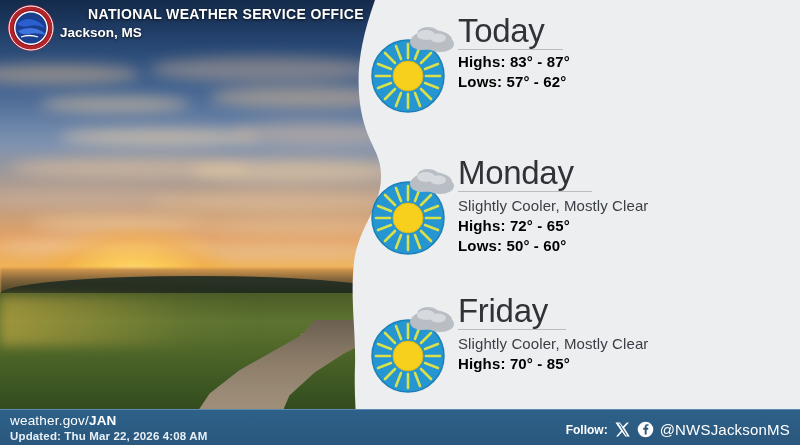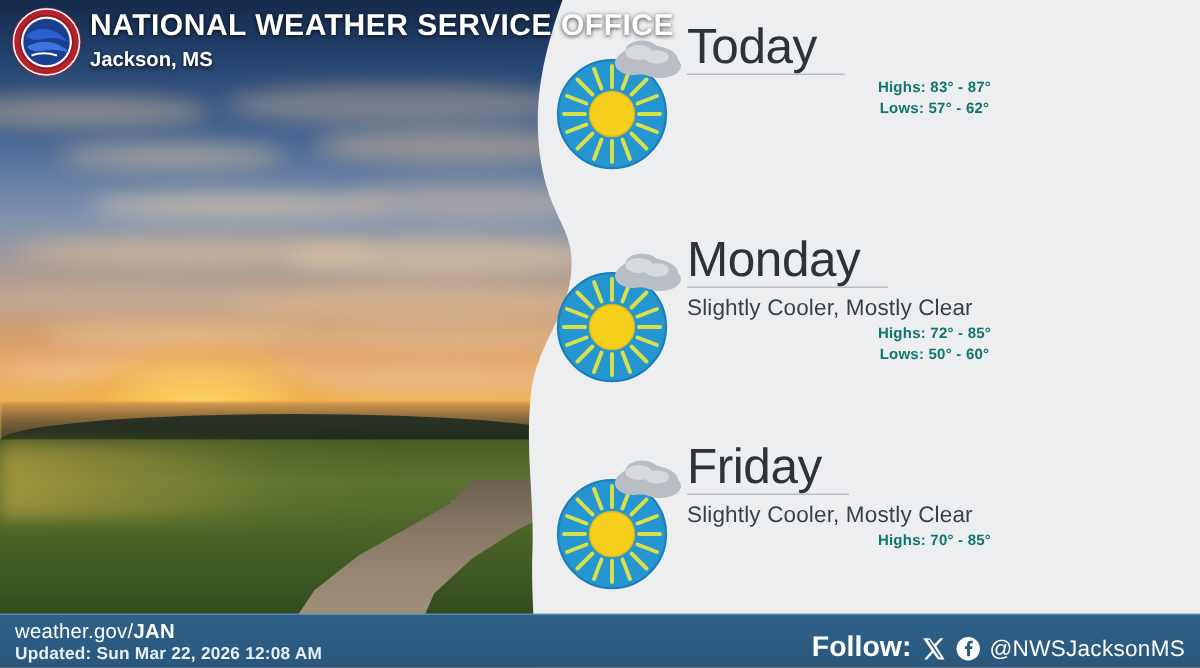--- a/index.html
+++ b/index.html
@@ -81,59 +81,59 @@
     pointer-events:none;
     background:linear-gradient(90deg,rgba(0,0,0,0) 0,rgba(0,0,0,.13) 2px,rgba(0,0,0,0) 14px);
     clip-path:path("M 375 0 C 360 42, 356 72, 360 104 C 366 146, 382 150, 381 178 C 380 210, 358 228, 354 262 C 350 300, 356 330, 355 366 C 354 392, 356 408, 357 445 L 800 445 L 800 0 Z");
   }
 
   
   .header{position:absolute;left:0;top:0;width:392px;height:56px;}
   .logo{position:absolute;left:7px;top:4px;width:48px;height:48px;}
   .hdr-text{position:absolute;left:60px;top:6px;}
   .hdr-title{
-    color:#ffffff;font-size:20px;font-weight:bold;letter-spacing:.35px;
-    text-shadow:0 1px 3px rgba(0,0,0,.75);white-space:nowrap;
+    color:#ffffff;font-size:14px;font-weight:bold;letter-spacing:.35px;
+    text-shadow:0 1px 3px rgba(0,0,0,.75);white-space:nowrap;margin-left:28px;
   }
   .hdr-sub{
     color:#ffffff;font-size:13.5px;font-weight:bold;margin-top:3px;
     text-shadow:0 1px 3px rgba(0,0,0,.75);white-space:nowrap;
   }
 
   
   .fc{position:absolute;left:366px;width:430px;height:120px;}
   .fc1{top:8px;} .fc2{top:150px;} .fc3{top:288px;}
   .fc-icon{position:absolute;left:0;top:14px;width:96px;height:96px;}
   .fc-body{position:absolute;left:92px;top:6px;width:330px;}
   .fc-day{
     font-size:33px;font-weight:300;color:#2f3337;line-height:1;
     letter-spacing:-.3px;display:inline-block;
     border-bottom:1px solid #b9bcc0;padding-bottom:2px;padding-right:18px;
   }
   .fc-cond{
     font-size:15px;color:#3a3f45;margin-top:5px;letter-spacing:.1px;
   }
   .fc-temp{
-    font-size:10px;color:#0f766e;font-weight:bold;margin-top:3px;letter-spacing:.15px;text-align:center;
+    font-size:15px;color:#000000;font-weight:bold;margin-top:3px;letter-spacing:.15px;
   }
 
   
   .footer{
     position:absolute;left:0;top:409px;width:800px;height:36px;
     background:linear-gradient(180deg,#2e6189 0%,#2a577c 100%);
     border-top:1px solid #5b8bb0;
   }
   .ft-left{position:absolute;left:10px;top:3px;}
   .ft-url{font-size:13.5px;color:#ffffff;letter-spacing:.2px;}
   .ft-url b{font-weight:bold;}
   .ft-upd{font-size:11.5px;color:#e6f0f7;font-weight:bold;margin-top:2px;letter-spacing:.15px;}
   .ft-right{
     position:absolute;right:10px;top:11px;display:flex;align-items:center;gap:6px;
   }
-  .ft-follow{font-size:19px;color:#ffffff;font-weight:bold;}
+  .ft-follow{font-size:12px;color:#ffffff;font-weight:bold;}
   .ft-handle{font-size:15px;color:#ffffff;letter-spacing:.2px;}
   .sic{width:17px;height:17px;display:inline-block;}
 </style>
 </head>
 <body>
 
 <div class="stage">
 
   <div class="photo">
     <div class="sky"></div>
@@ -262,21 +262,21 @@
         </g>
         <g fill="#d6dade">
           <ellipse cx="60" cy="13" rx="9" ry="5"></ellipse>
           <ellipse cx="72" cy="16" rx="8" ry="4.5"></ellipse>
         </g>
       </svg>
     </div>
     <div class="fc-body">
       <div class="fc-day">Monday</div>
       <div class="fc-cond">Slightly Cooler, Mostly Clear</div>
-      <div class="fc-temp">Highs: 72° - 85°</div>
+      <div class="fc-temp">Highs: 72° - 65°</div>
       <div class="fc-temp">Lows: 50° - 60°</div>
     </div>
   </div>
 
   <div class="fc fc3">
     <div class="fc-icon">
       <svg viewBox="0 0 96 96" width="96" height="96">
         <circle cx="42" cy="54" r="36" fill="#2596d2"></circle>
         <circle cx="42" cy="54" r="36" fill="none" stroke="#1b7fb8" stroke-width="1.5"></circle>
         <g stroke="#d9e04a" stroke-width="2.6" stroke-linecap="round">
@@ -314,21 +314,21 @@
     <div class="fc-body">
       <div class="fc-day">Friday</div>
       <div class="fc-cond">Slightly Cooler, Mostly Clear</div>
       <div class="fc-temp">Highs: 70° - 85°</div>
     </div>
   </div>
 
   <div class="footer">
     <div class="ft-left">
       <div class="ft-url"><span>weather.gov/</span><b>JAN</b></div>
-      <div class="ft-upd">Updated: Sun Mar 22, 2026 12:08 AM</div>
+      <div class="ft-upd">Updated: Thu Mar 22, 2026 4:08 AM</div>
     </div>
     <div class="ft-right">
       <span class="ft-follow">Follow:</span>
       <span class="sic">
         <svg viewBox="0 0 24 24" width="17" height="17">
           <path fill="#ffffff" d="M18.2 2H21l-6.6 7.6L22.2 22h-6.1l-4.8-6.3L5.7 22H2.9l7.1-8.1L2 2h6.3l4.3 5.7L18.2 2Zm-1 18.3h1.6L7.9 3.6H6.2l11 16.7Z"></path>
         </svg>
       </span>
       <span class="sic">
         <svg viewBox="0 0 24 24" width="17" height="17">

